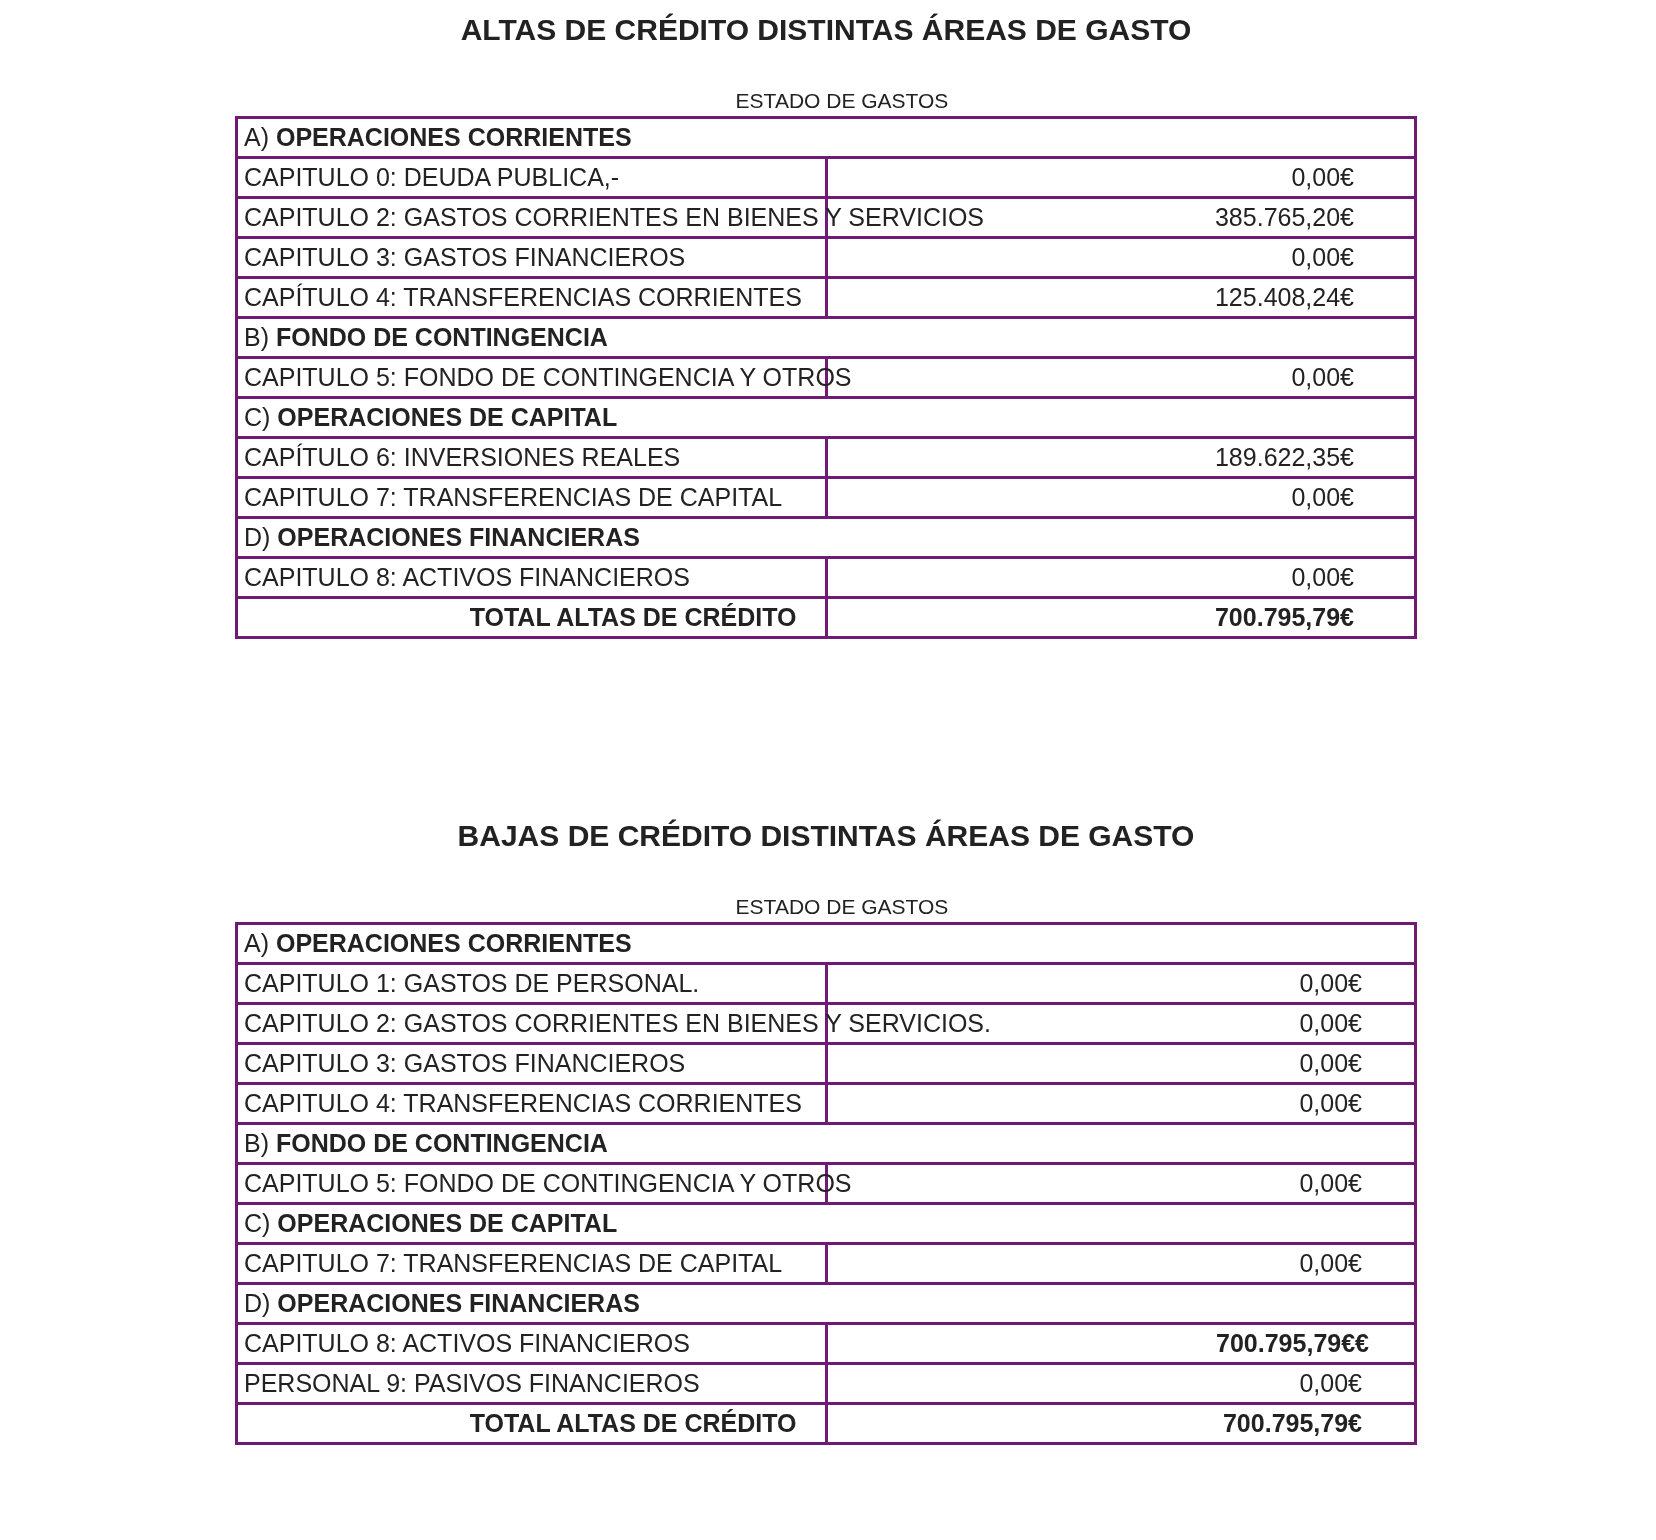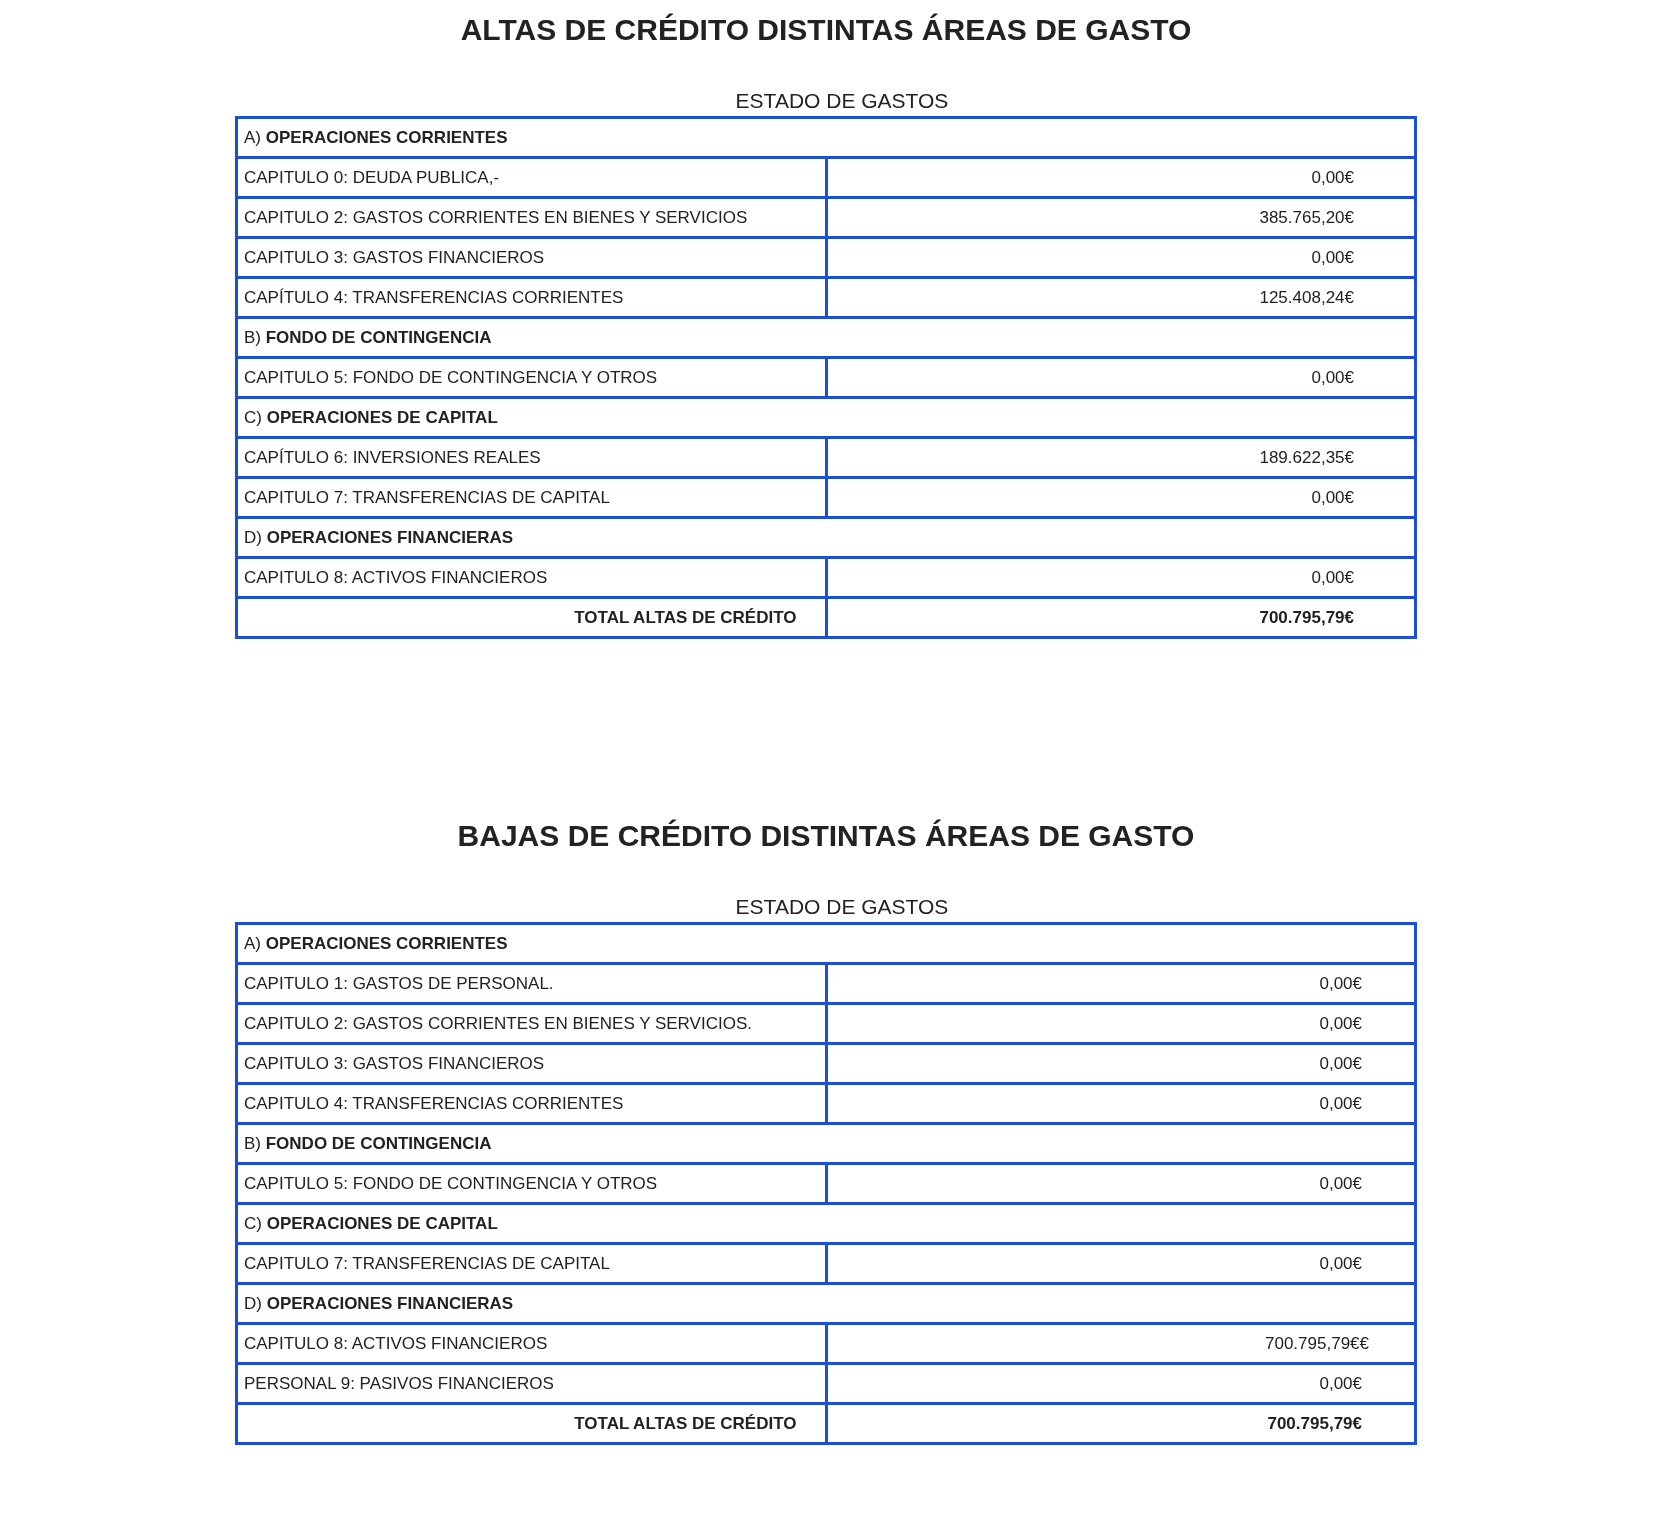--- a/index.html
+++ b/index.html
@@ -15,23 +15,23 @@
   }
   .subheading {
     position: absolute; left: 0; width: 100%; text-align: center;
     font-size: 21px; line-height: 26px; margin: 16px; font-weight: normal;
   }
   table {
     position: absolute; left: 0; width: 1182px;
     border-collapse: collapse; table-layout: fixed;
   }
   td {
-    border: 3px solid #1d4ed8;
+    border: 3px solid #701a75;
     height: 37px; padding: 0 0 0 6px;
-    font-size: 17px; line-height: 37px;
+    font-size: 25px; line-height: 37px;
     white-space: nowrap; overflow: visible;
     vertical-align: middle;
   }
   td.label-col { width: 908px; }
   td.value-col { width: 250px; text-align: right; }
   .t1 td.value-col { padding-right: 60px; }
   .t2 td.value-col { padding-right: 52px; }
   td.group-cell .prefix { font-weight: normal; }
   td.group-cell .group-title { font-weight: bold; }
   td.total-label { text-align: right; font-weight: bold; padding-right: 28px; }
@@ -133,21 +133,21 @@
         </tr>
       <tr>
           <td class="label-col">CAPITULO 7: TRANSFERENCIAS DE CAPITAL</td>
           <td class="value-col">0,00€</td>
         </tr>
       <tr>
           <td class="group-cell" colspan="2"><span class="prefix">D)</span> <span class="group-title">OPERACIONES FINANCIERAS</span></td>
         </tr>
       <tr>
           <td class="label-col">CAPITULO 8: ACTIVOS FINANCIEROS</td>
-          <td class="value-col" style="padding-right:45px;">700.795,79€€</td>
+          <td class="value-col" style="padding-right:45px;font-weight:bold;">700.795,79€€</td>
         </tr>
       <tr>
           <td class="label-col">PERSONAL 9: PASIVOS FINANCIEROS</td>
           <td class="value-col">0,00€</td>
         </tr>
       <tr>
           <td class="label-col total-label">TOTAL ALTAS DE CRÉDITO</td>
           <td class="value-col total-value">700.795,79€</td>
         </tr>
     </tbody>

